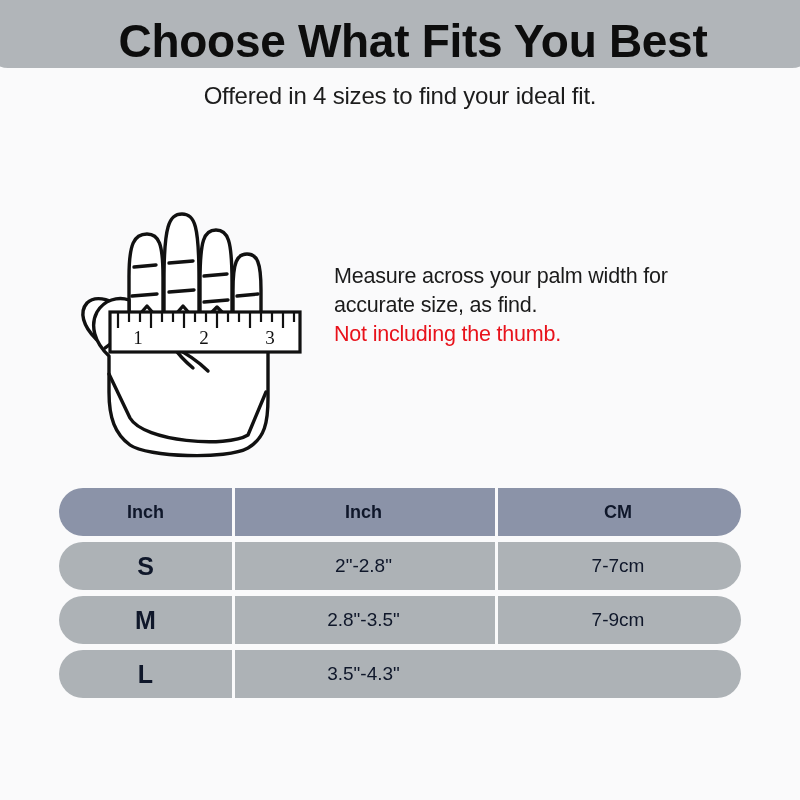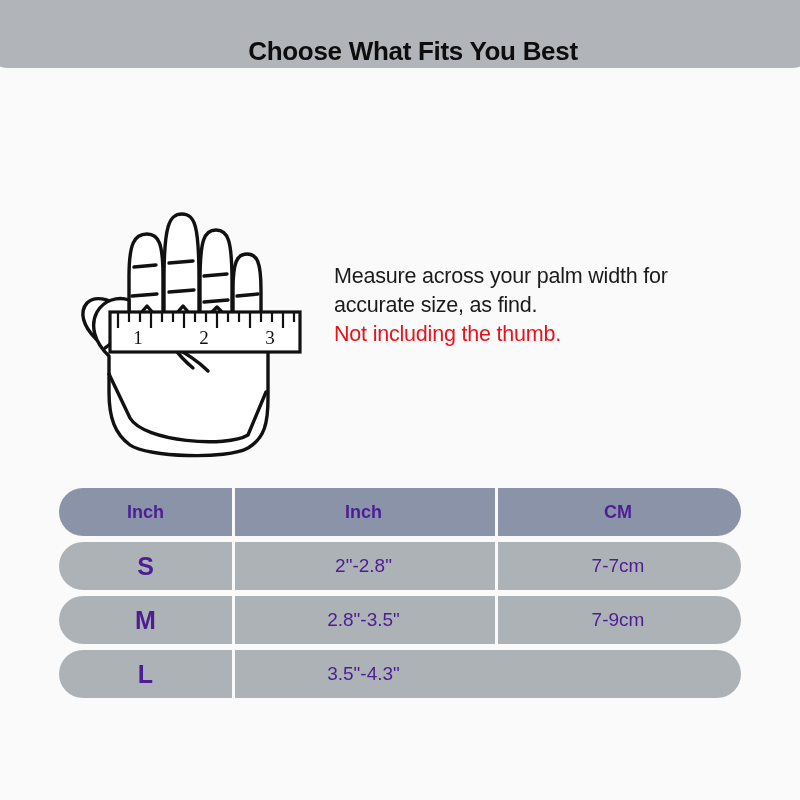--- a/index.html
+++ b/index.html
@@ -14,21 +14,21 @@
   
   .banner {
     position:absolute; left:-14px; top:-16px;
     width:828px; height:84px;
     background:#b1b5b9;
     border-radius:22px;
     display:flex; align-items:flex-end; justify-content:center;
     padding-bottom:4px;
   }
   .banner-title {
-    font-size:26px; font-weight:bold; color:#0d0d0d;
+    font-size:46px; font-weight:bold; color:#0d0d0d;
     letter-spacing:-0.3px; line-height:1;margin-left:26px;
   }
   .subtitle {
     position:absolute; left:0; top:82px; width:800px;
     text-align:center; font-size:24px; color:#1c1c1c;
     letter-spacing:-0.2px;
   }
 
   
   .mid { position:absolute; left:0; top:130px; width:800px; height:340px; }
@@ -46,21 +46,21 @@
   
   .table { position:absolute; left:59px; top:488px; width:682px; }
   .row {
     position:relative; height:48px; margin-bottom:6px;
     border-radius:24px; display:flex; align-items:center;
     background:#adb2b6; overflow:hidden;
   }
   .row.head { background:#8b93a8; }
   .cell {
     height:100%; display:flex; align-items:center; justify-content:center;
-    font-size:19px; color:#4c1d95; position:relative;
+    font-size:19px; color:#0f172a; position:relative;
   }
   .c0 { width:173px; }
   .c1 { width:263px; }
   .c2 { width:246px; }
   .cell + .cell::before {
     content:""; position:absolute; left:0; top:0;
     width:3px; height:100%; background:#fafafb;
   }
   .row.head .cell { font-weight:bold; font-size:18px; }
   .row .c0 { font-weight:bold; font-size:25px; }
@@ -68,20 +68,21 @@
 </style>
 </head>
 <body>
 
 <div id="root">
 
   <div class="banner">
     <div class="banner-title">Choose What Fits You Best</div>
   </div>
 
+  <div class="subtitle">Offered in 4 sizes to find your ideal fit.</div>
 
   <div class="mid">
 
     <div class="hand-wrap">
       <svg viewBox="0 0 280 330" xmlns="http://www.w3.org/2000/svg">
         <g fill="#ffffff" stroke="#111111" stroke-width="3.4" stroke-linecap="round" stroke-linejoin="round">
 
           <path d="M77 147 C77 114 82 104 95 104 C107 104 111 114 111 147 L111 183 L77 183 Z"></path>
 
           <path d="M112 150 C112 96 117 84 130 84 C143 84 147 96 147 150 L147 183 L112 183 Z"></path>

